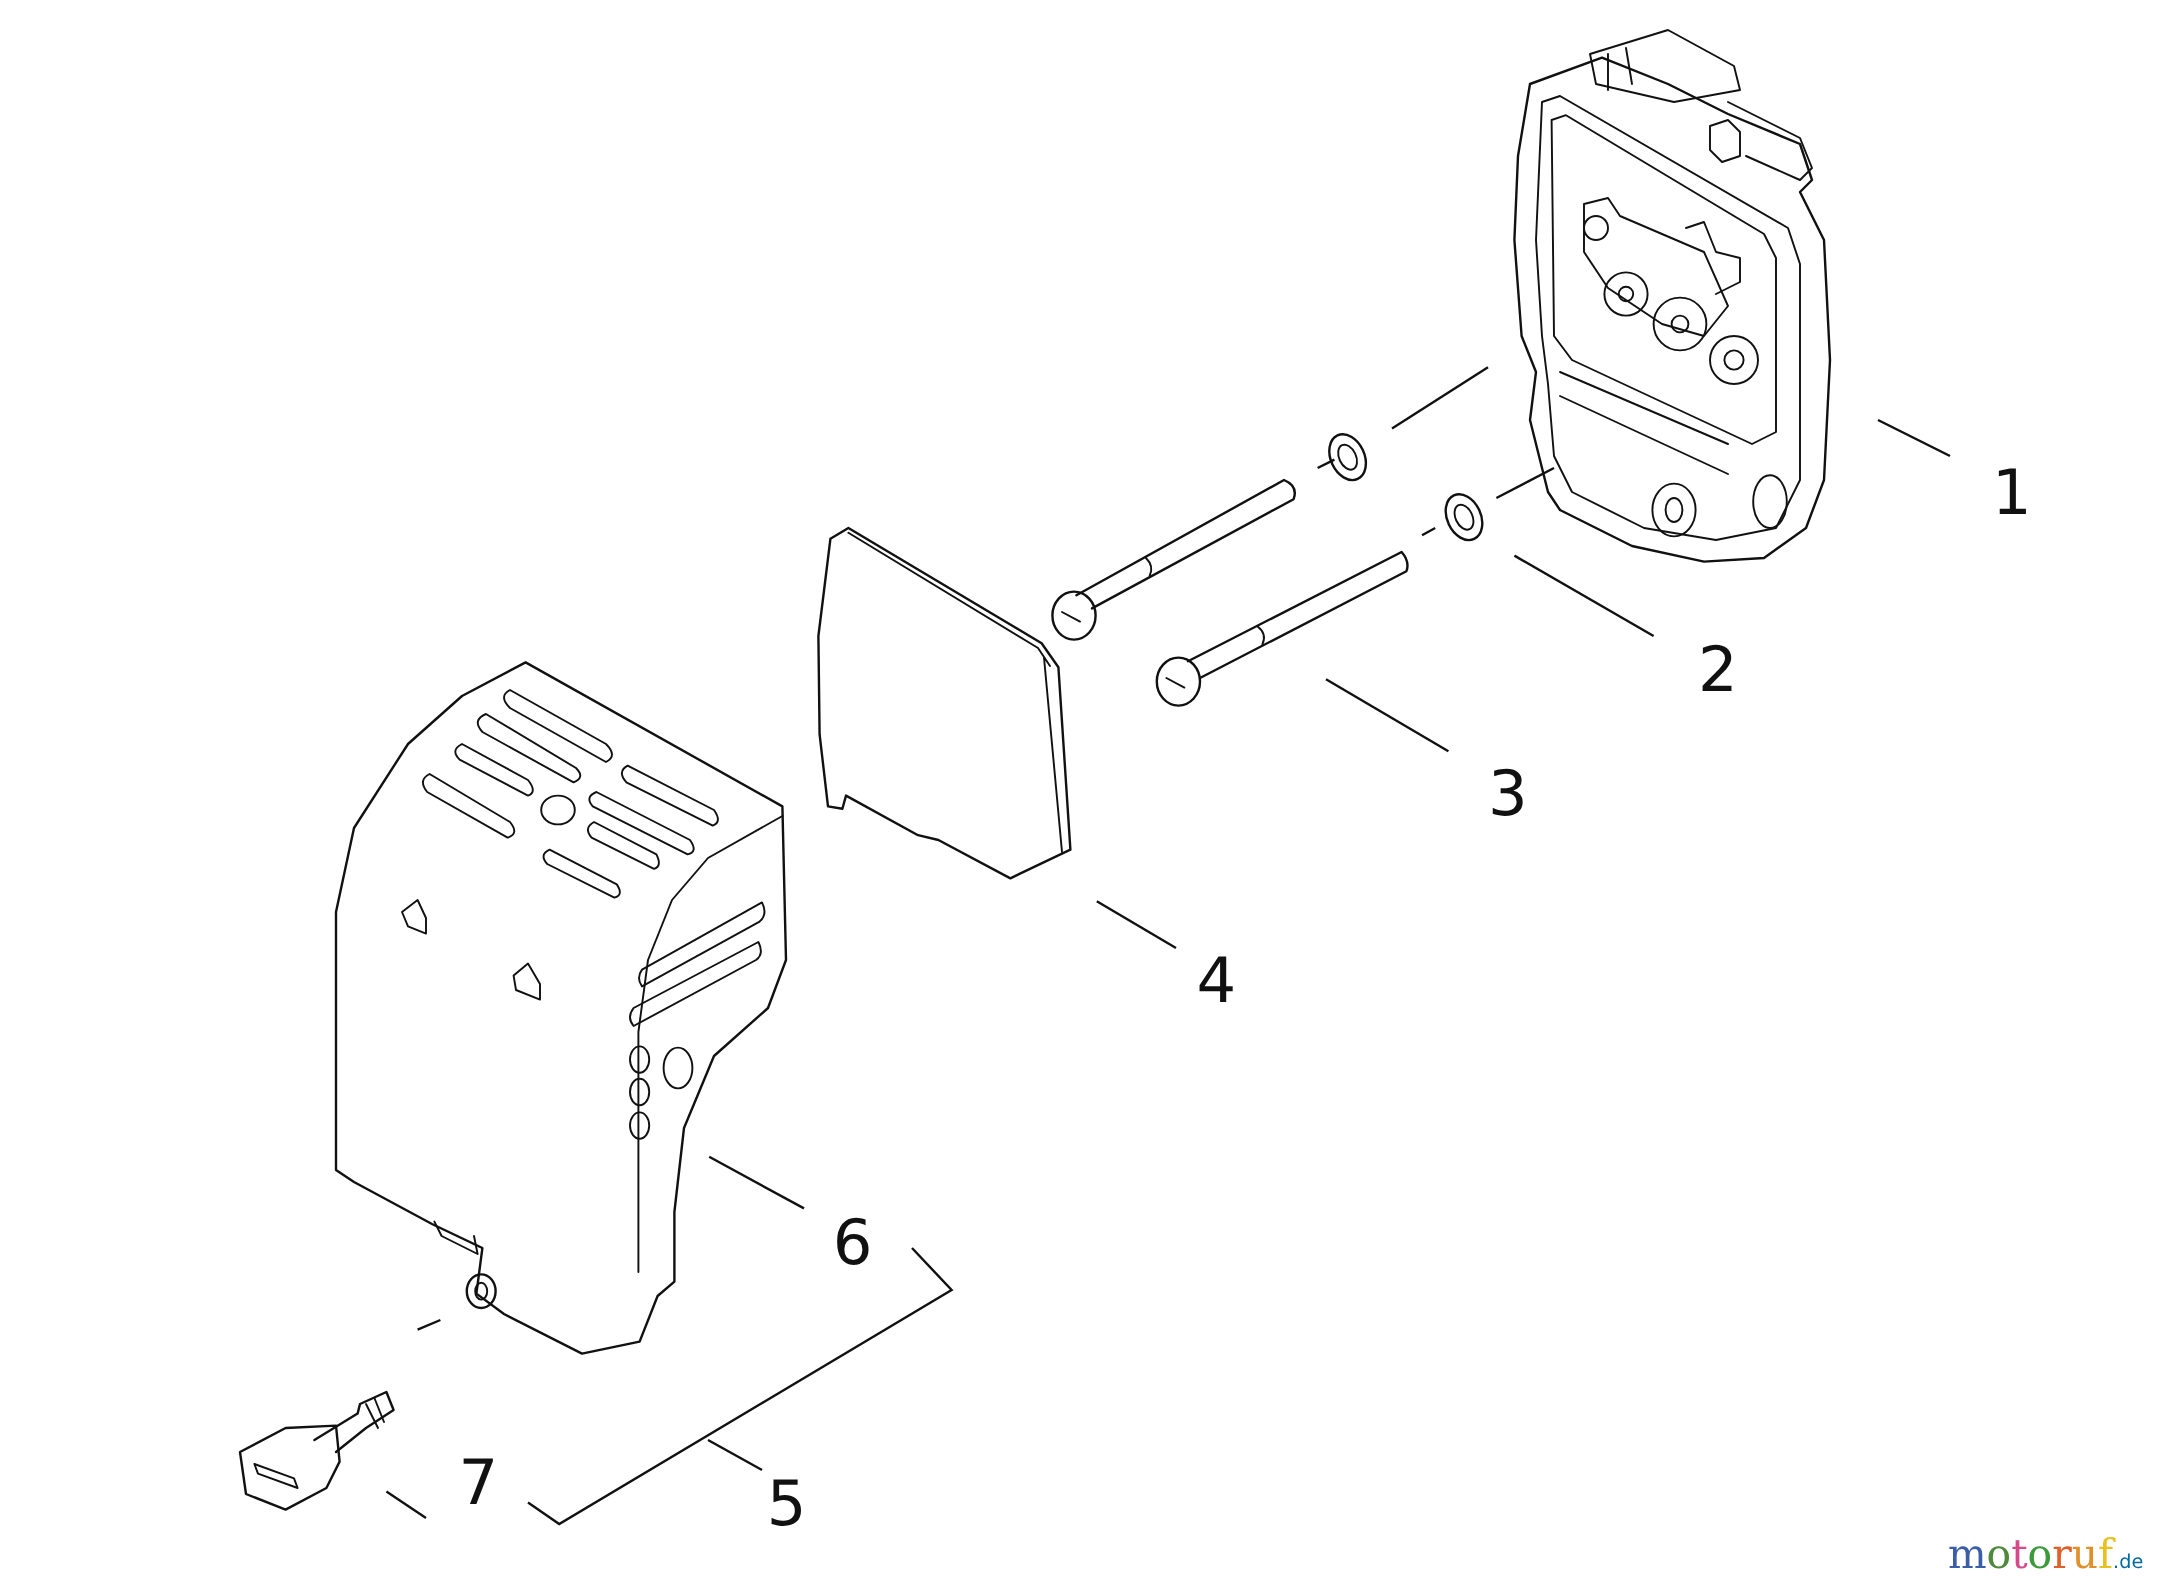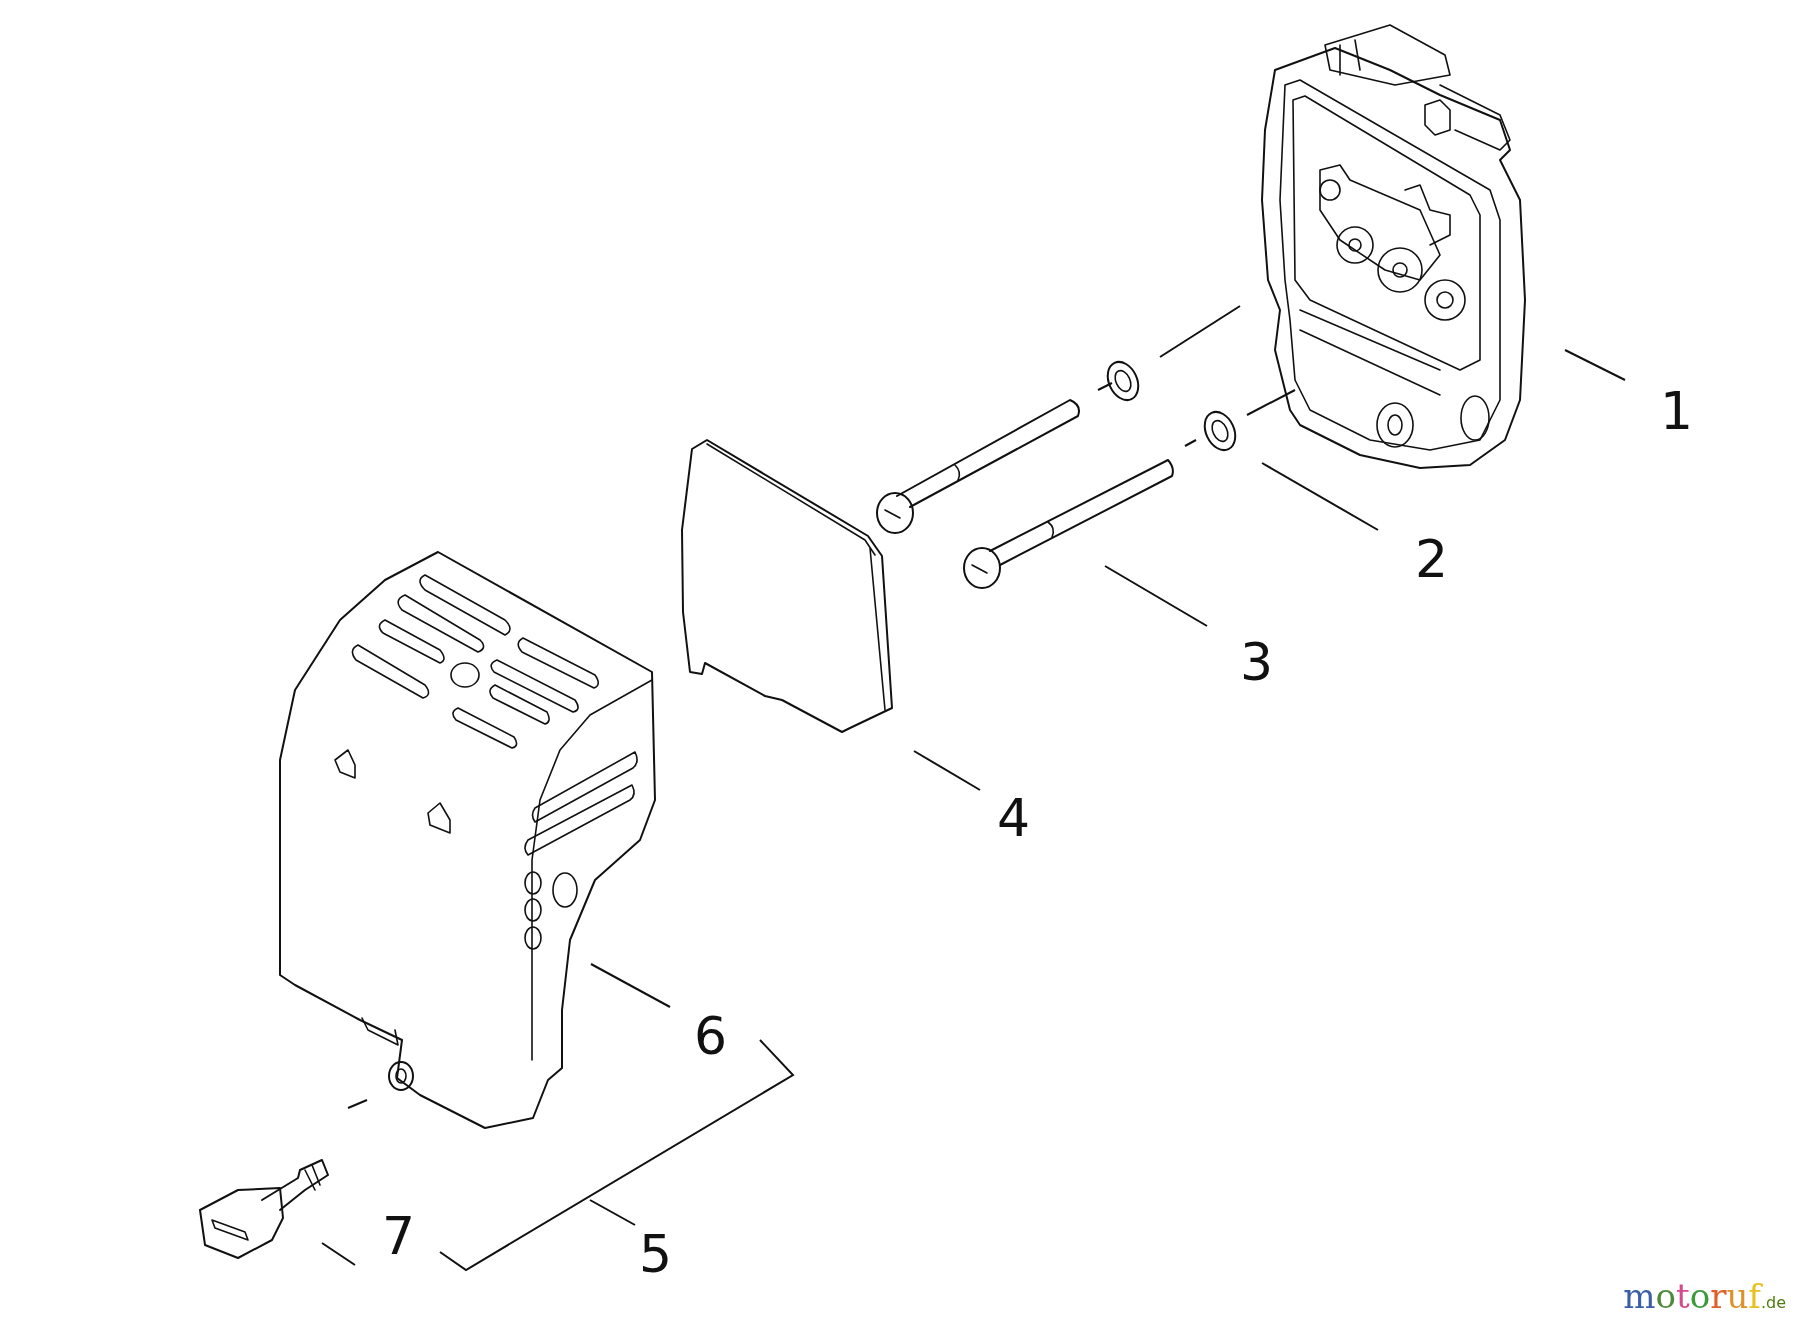--- a/index.html
+++ b/index.html
@@ -3,21 +3,21 @@
 <meta charset="utf-8">
 <style>
   html, body { margin:0; padding:0; background:#ffffff; }
   body { width:1800px; height:1328px; position:relative; overflow:hidden; font-family:"Liberation Sans", sans-serif; }
   #diagram { position:absolute; left:0; top:0; width:1800px; height:1328px; }
   .part-line { fill:none; stroke:#111; stroke-width:2; stroke-linejoin:round; stroke-linecap:round; }
   .thin { stroke-width:1.6; }
   .leader { fill:none; stroke:#111; stroke-width:2; }
   .callout { position:absolute; font-family:"DejaVu Sans", sans-serif; font-size:52px; color:#111; line-height:1; }
   .watermark { position:absolute; right:14px; bottom:12px; font-family:"DejaVu Serif", serif; font-size:34px; letter-spacing:0px; }
-  .watermark .suffix { font-family:"DejaVu Sans", sans-serif; font-size:16px; color:#4d7c0f; }
+  .watermark .suffix { font-family:"DejaVu Sans", sans-serif; font-size:16px; color:#0369a1; }
 </style>
 </head>
 <body>
 
 <svg id="diagram" viewBox="0 0 1800 1328" xmlns="http://www.w3.org/2000/svg">
 
   <g>
     <path class="part-line" d="M1275,70 L1335,48 L1390,70 L1440,95 L1500,120 L1510,150 L1500,160 L1520,200 L1525,300 L1520,400 L1505,440 L1470,465 L1420,468 L1360,455 L1300,425 L1290,410 L1275,350 L1280,310 L1268,280 L1262,200 L1265,130 Z"></path>
     <path class="part-line thin" d="M1285,85 L1300,80 L1490,190 L1500,220 L1500,400 L1480,440 L1430,450 L1370,440 L1310,410 L1295,380 L1290,320 L1285,280 L1280,200 Z"></path>
     <path class="part-line thin" d="M1293,100 L1305,96 L1470,195 L1480,215 L1480,360 L1460,370 L1310,300 L1295,280 Z"></path>

